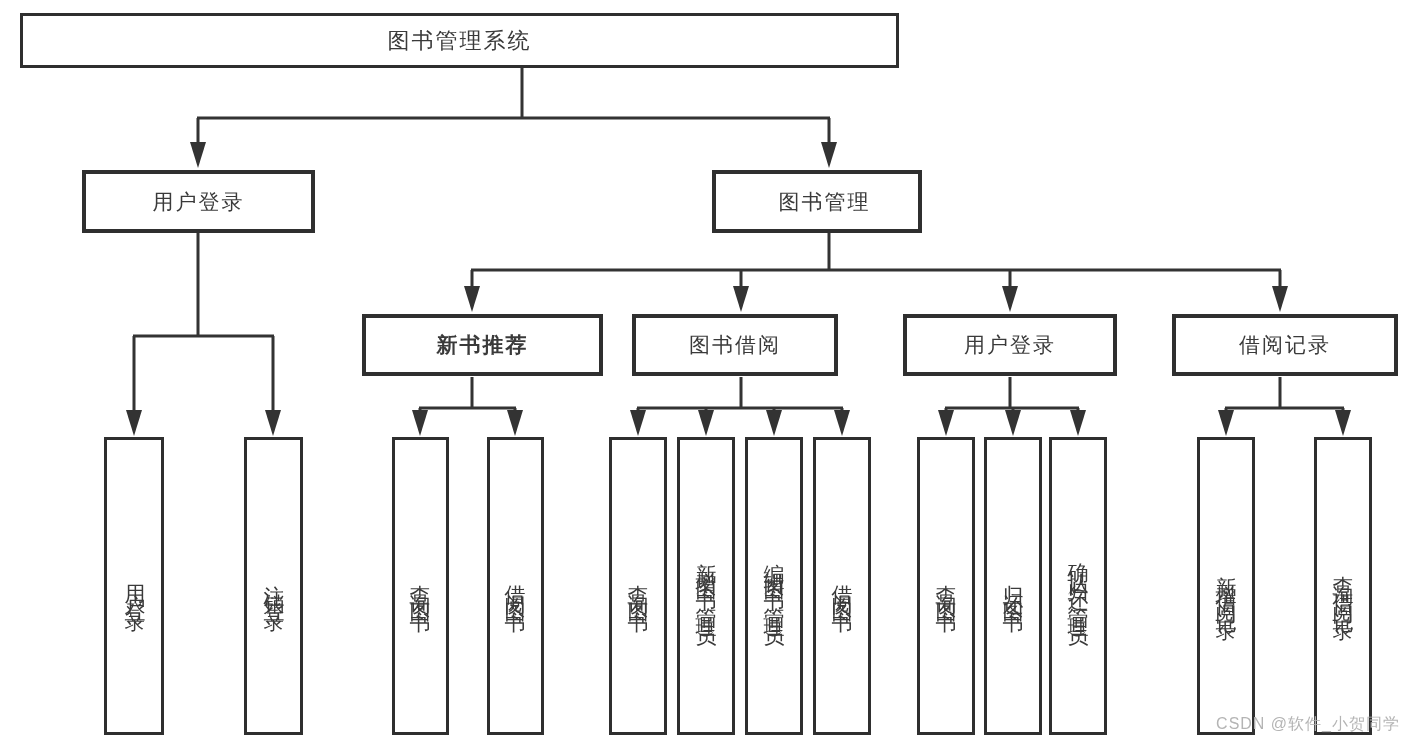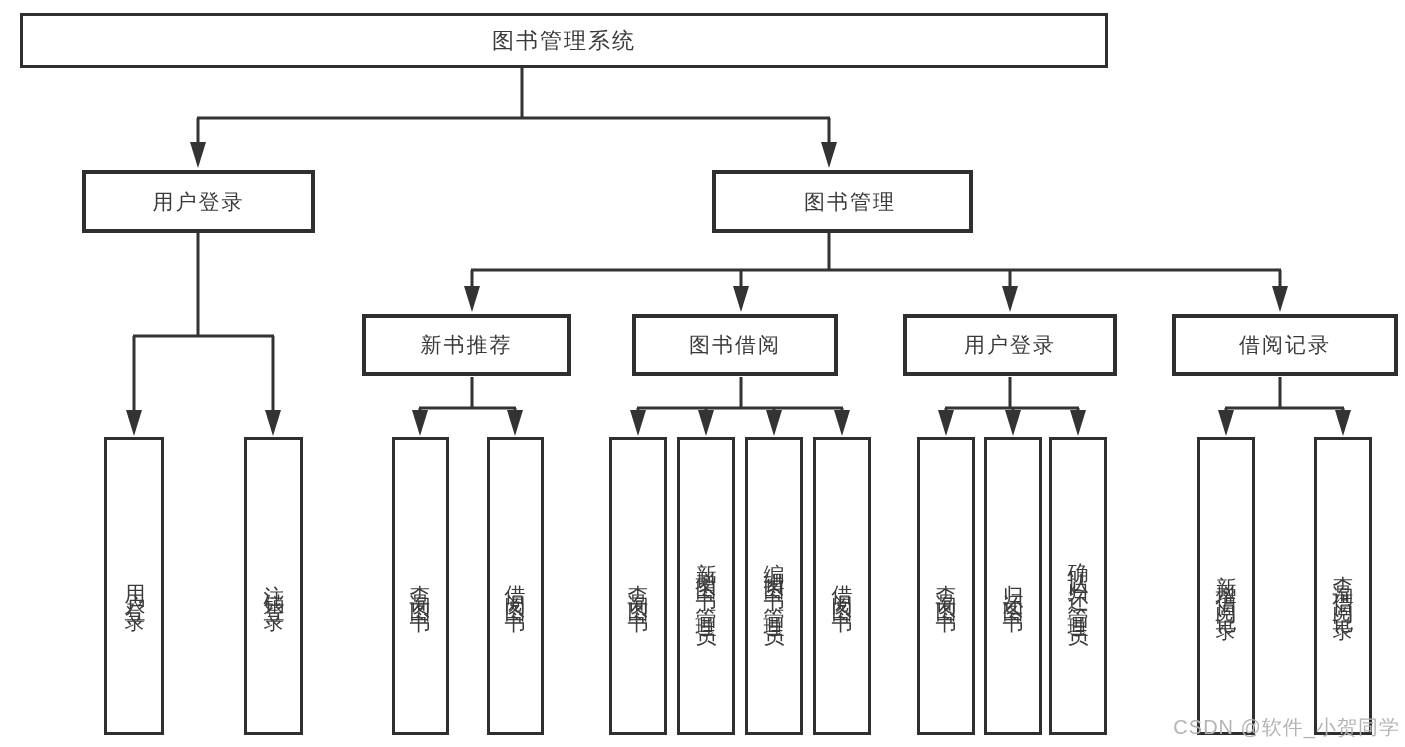--- a/index.html
+++ b/index.html
@@ -46,21 +46,21 @@
     font-size:21px;
     letter-spacing:9px;
     line-height:51px;
     color:var(--ink);
     z-index:2;
     overflow:hidden;
   }
   .watermark{
     position:absolute;
     right:5px;top:714px;
-    font-size:20px;
+    font-size:16px;
     letter-spacing:1px;
     color:var(--watermark);
     z-index:5;
     white-space:nowrap;
   }
 </style>
 </head>
 <body>
 
 <div class="canvas">
@@ -108,26 +108,26 @@
       <polygon points="1070,410 1086,410 1078,436"></polygon>
     </g>
 
     <g>
       <path d="M1280 377 L1280 408 M1225 408 L1344 408 M1226 408 L1226 413 M1343 408 L1343 413"></path>
       <polygon points="1218,410 1234,410 1226,436"></polygon>
       <polygon points="1335,410 1351,410 1343,436"></polygon>
     </g>
   </svg>
 
-  <div class="node root" style="left:20px;top:13px;width:1088px;height:55px;">图书管理系统</div>
+  <div class="node root" style="left:20px;top:13px;width:879px;height:55px;">图书管理系统</div>
 
   <div class="node" style="left:82px;top:170px;width:233px;height:63px;">用户登录</div>
-  <div class="node" style="left:712px;top:170px;width:261px;height:63px;padding-left:15px;">图书管理</div>
+  <div class="node" style="left:712px;top:170px;width:210px;height:63px;padding-left:15px;">图书管理</div>
 
-  <div class="node" style="left:362px;top:314px;width:209px;height:62px;">新书推荐</div>
+  <div class="node" style="left:362px;top:314px;width:241px;height:62px;font-weight:bold;">新书推荐</div>
   <div class="node" style="left:632px;top:314px;width:206px;height:62px;">图书借阅</div>
   <div class="node" style="left:903px;top:314px;width:214px;height:62px;">用户登录</div>
   <div class="node" style="left:1172px;top:314px;width:226px;height:62px;">借阅记录</div>
 
   <div class="leaf" style="left:104px;width:60px;">用户登录</div>
   <div class="leaf" style="left:244px;width:59px;">注销登录</div>
 
   <div class="leaf" style="left:392px;width:57px;">查询图书</div>
   <div class="leaf" style="left:487px;width:57px;">借阅图书</div>
 

